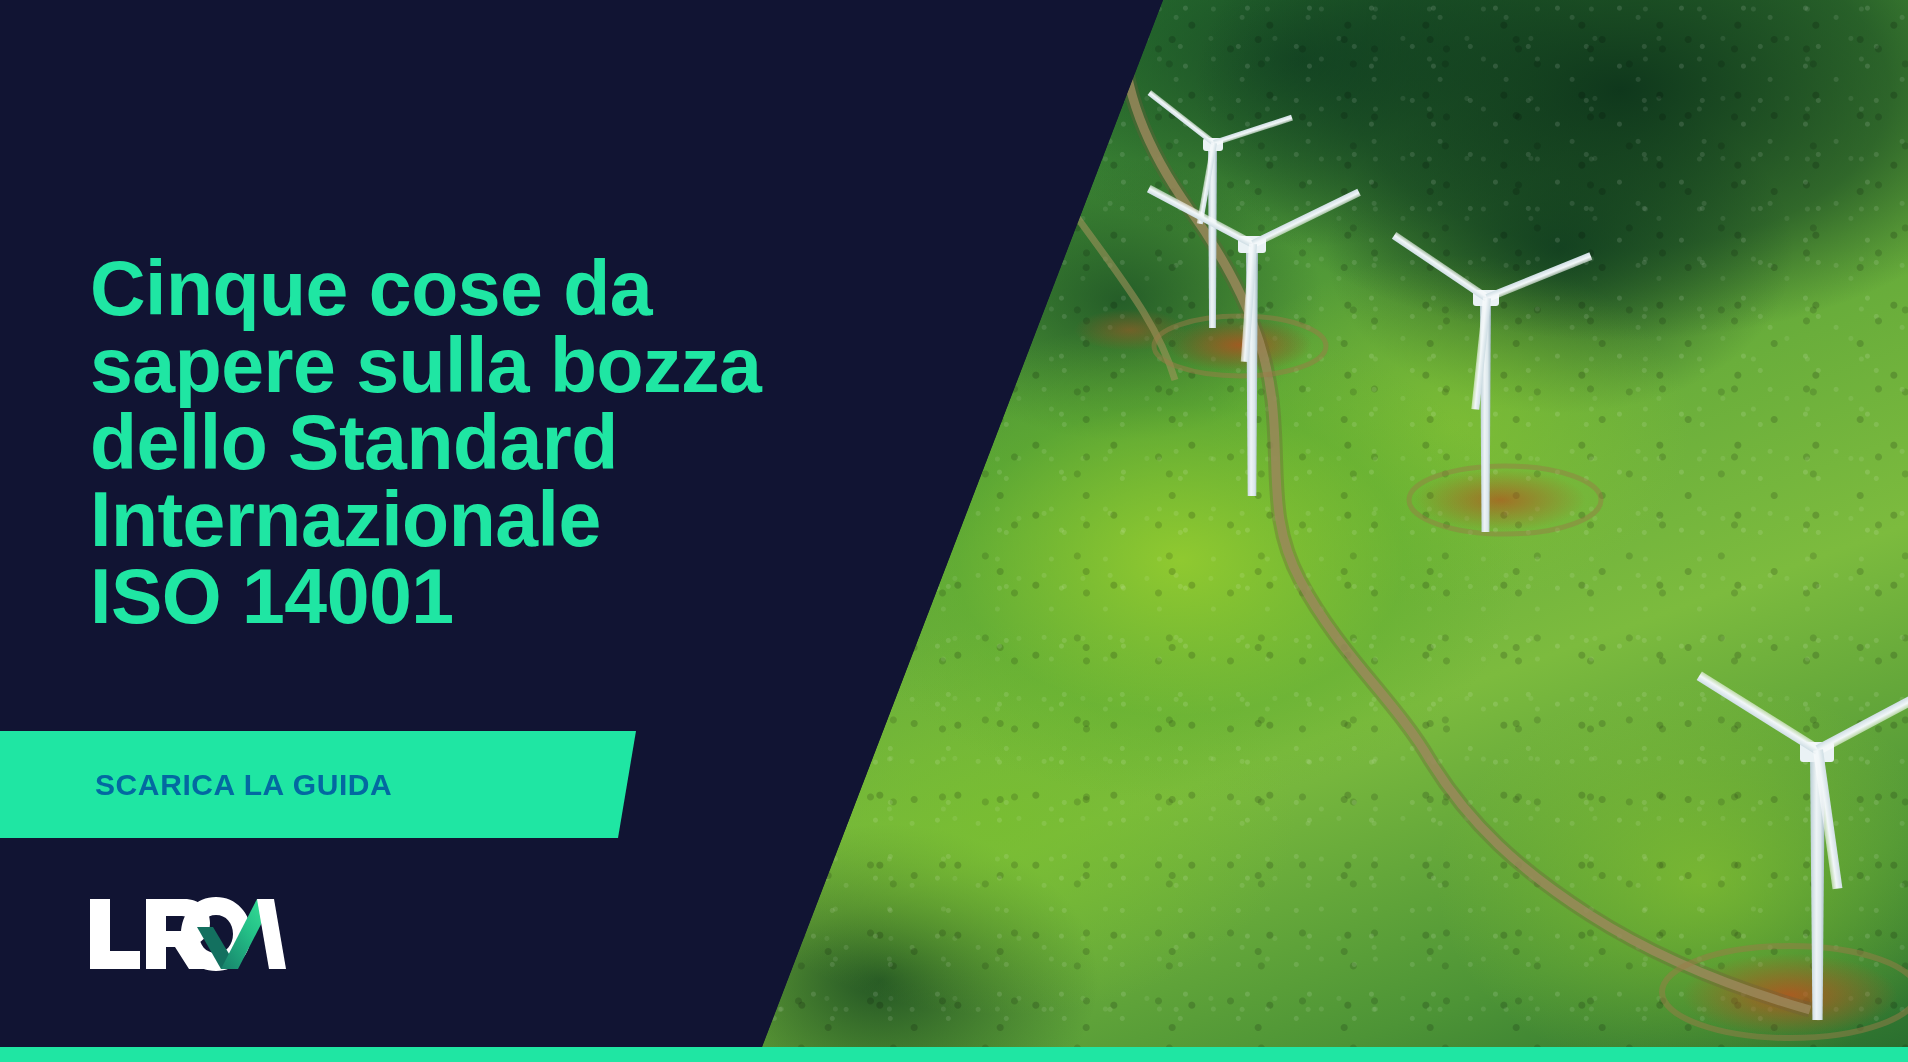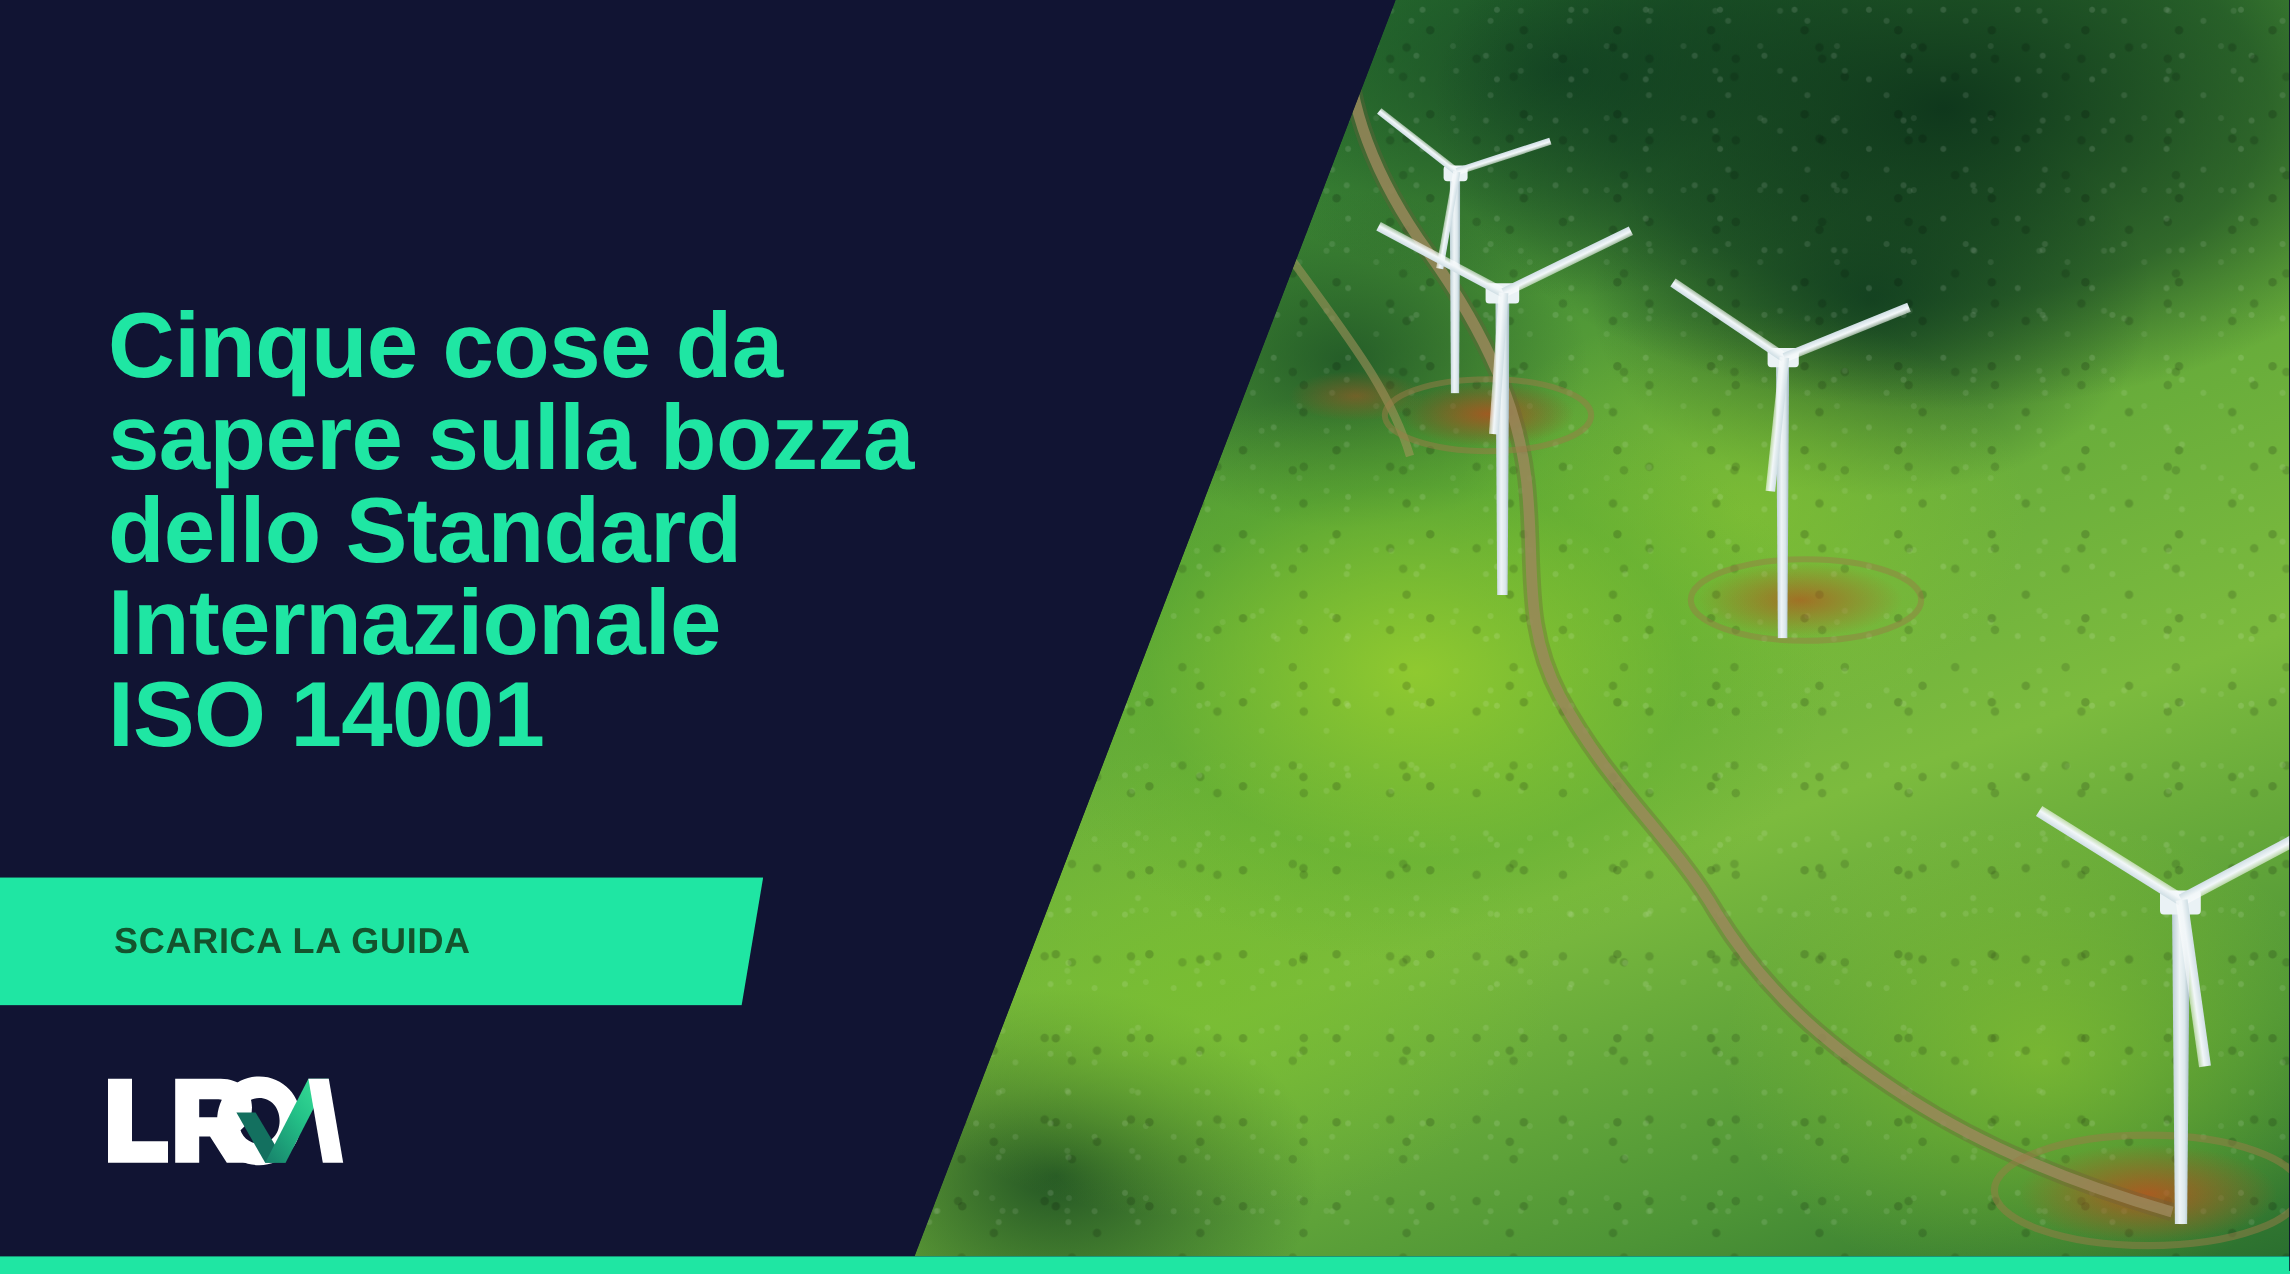--- a/index.html
+++ b/index.html
@@ -132,21 +132,21 @@
     height: 107px;
     background: #1fe6a3;
     clip-path: polygon(0 0, 636px 0, 618px 107px, 0 107px);
     display: flex;
     align-items: center;
     border: 0;
     padding: 0;
     cursor: pointer;
   }
   .cta-label {
-    color: #14532d;
+    color: #0369a1;
     font-size: 30px;
     font-weight: bold;
     letter-spacing: 0.6px;
     padding-left: 95px;
   }
 
   
   .logo {
     position: absolute;
     left: 88px;

